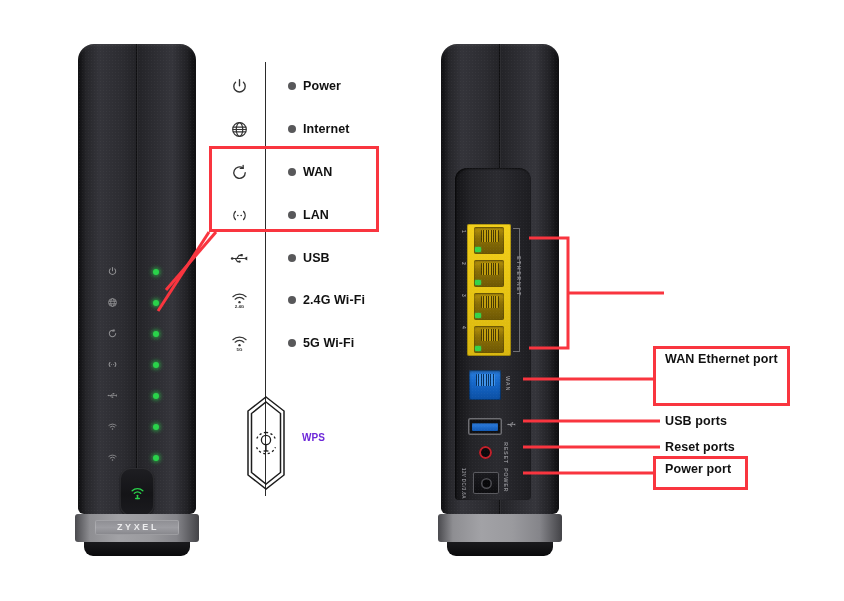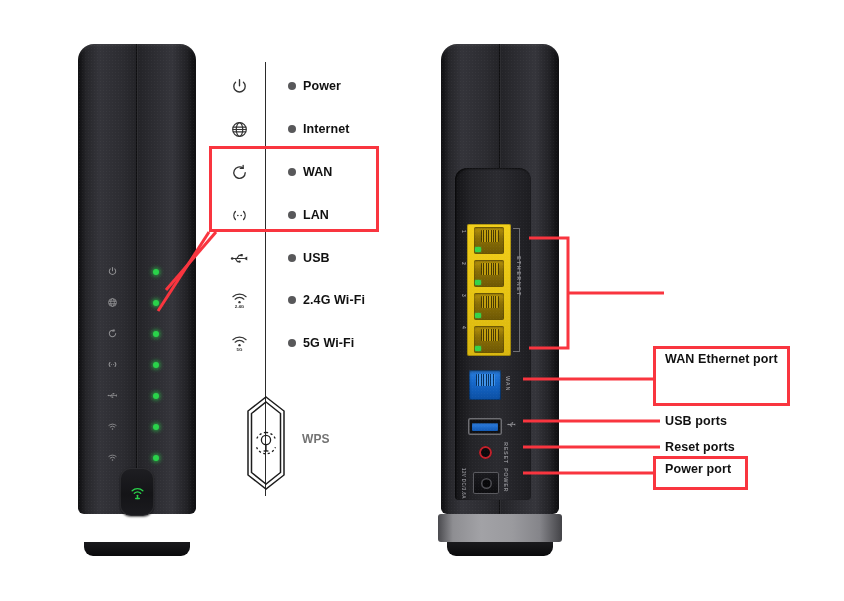--- a/index.html
+++ b/index.html
@@ -419,23 +419,23 @@
     left: 243px;
     top: 394px;
     width: 46px;
     height: 98px;
   }
   .wps-legend-shape svg { width: 100%; height: 100%; display: block; }
   .wps-legend-text {
     position: absolute;
     left: 302px;
     top: 432px;
-    font-size: 12px;
-    font-weight: 700;
-    color: #737373;
+    font-size: 10px;
+    font-weight: 700;
+    color: #6d28d9;
     letter-spacing: .1px;
   }
 
   
   .red-box {
     position: absolute;
     border: 3px solid #f9353f;
     box-sizing: border-box;
     background: transparent;
   }
@@ -565,20 +565,25 @@
 
     <div class="wps-hw">
       <svg viewBox="0 0 24 24" fill="none" stroke="#2ad24a" stroke-width="2" stroke-linecap="round">
         <path d="M4.5 9.5a11 11 0 0 1 15 0"></path>
           <path d="M7.5 13a7 7 0 0 1 9 0"></path>
         <path d="M12 16v4.5"></path>
           <path d="M9.5 20.5h5"></path>
       </svg>
     </div>
 
+    <div class="router-base" style="top:470px;">
+      <div class="zyxel-plate">
+        <span class="zyxel-text">ZYXEL</span>
+      </div>
+    </div>
     <div class="router-foot" style="top:498px;"></div>
   </div>
 
   <div class="legend-divider"></div>
 
   <div class="legend-icon" style="top:75px;">
     <svg viewBox="0 0 24 24" fill="none" stroke="#333333" stroke-width="1.7" stroke-linecap="round">
       <path d="M12 3.5v7.5"></path>
         <path d="M7 6.6a7.2 7.2 0 1 0 10 0"></path>
     </svg>

